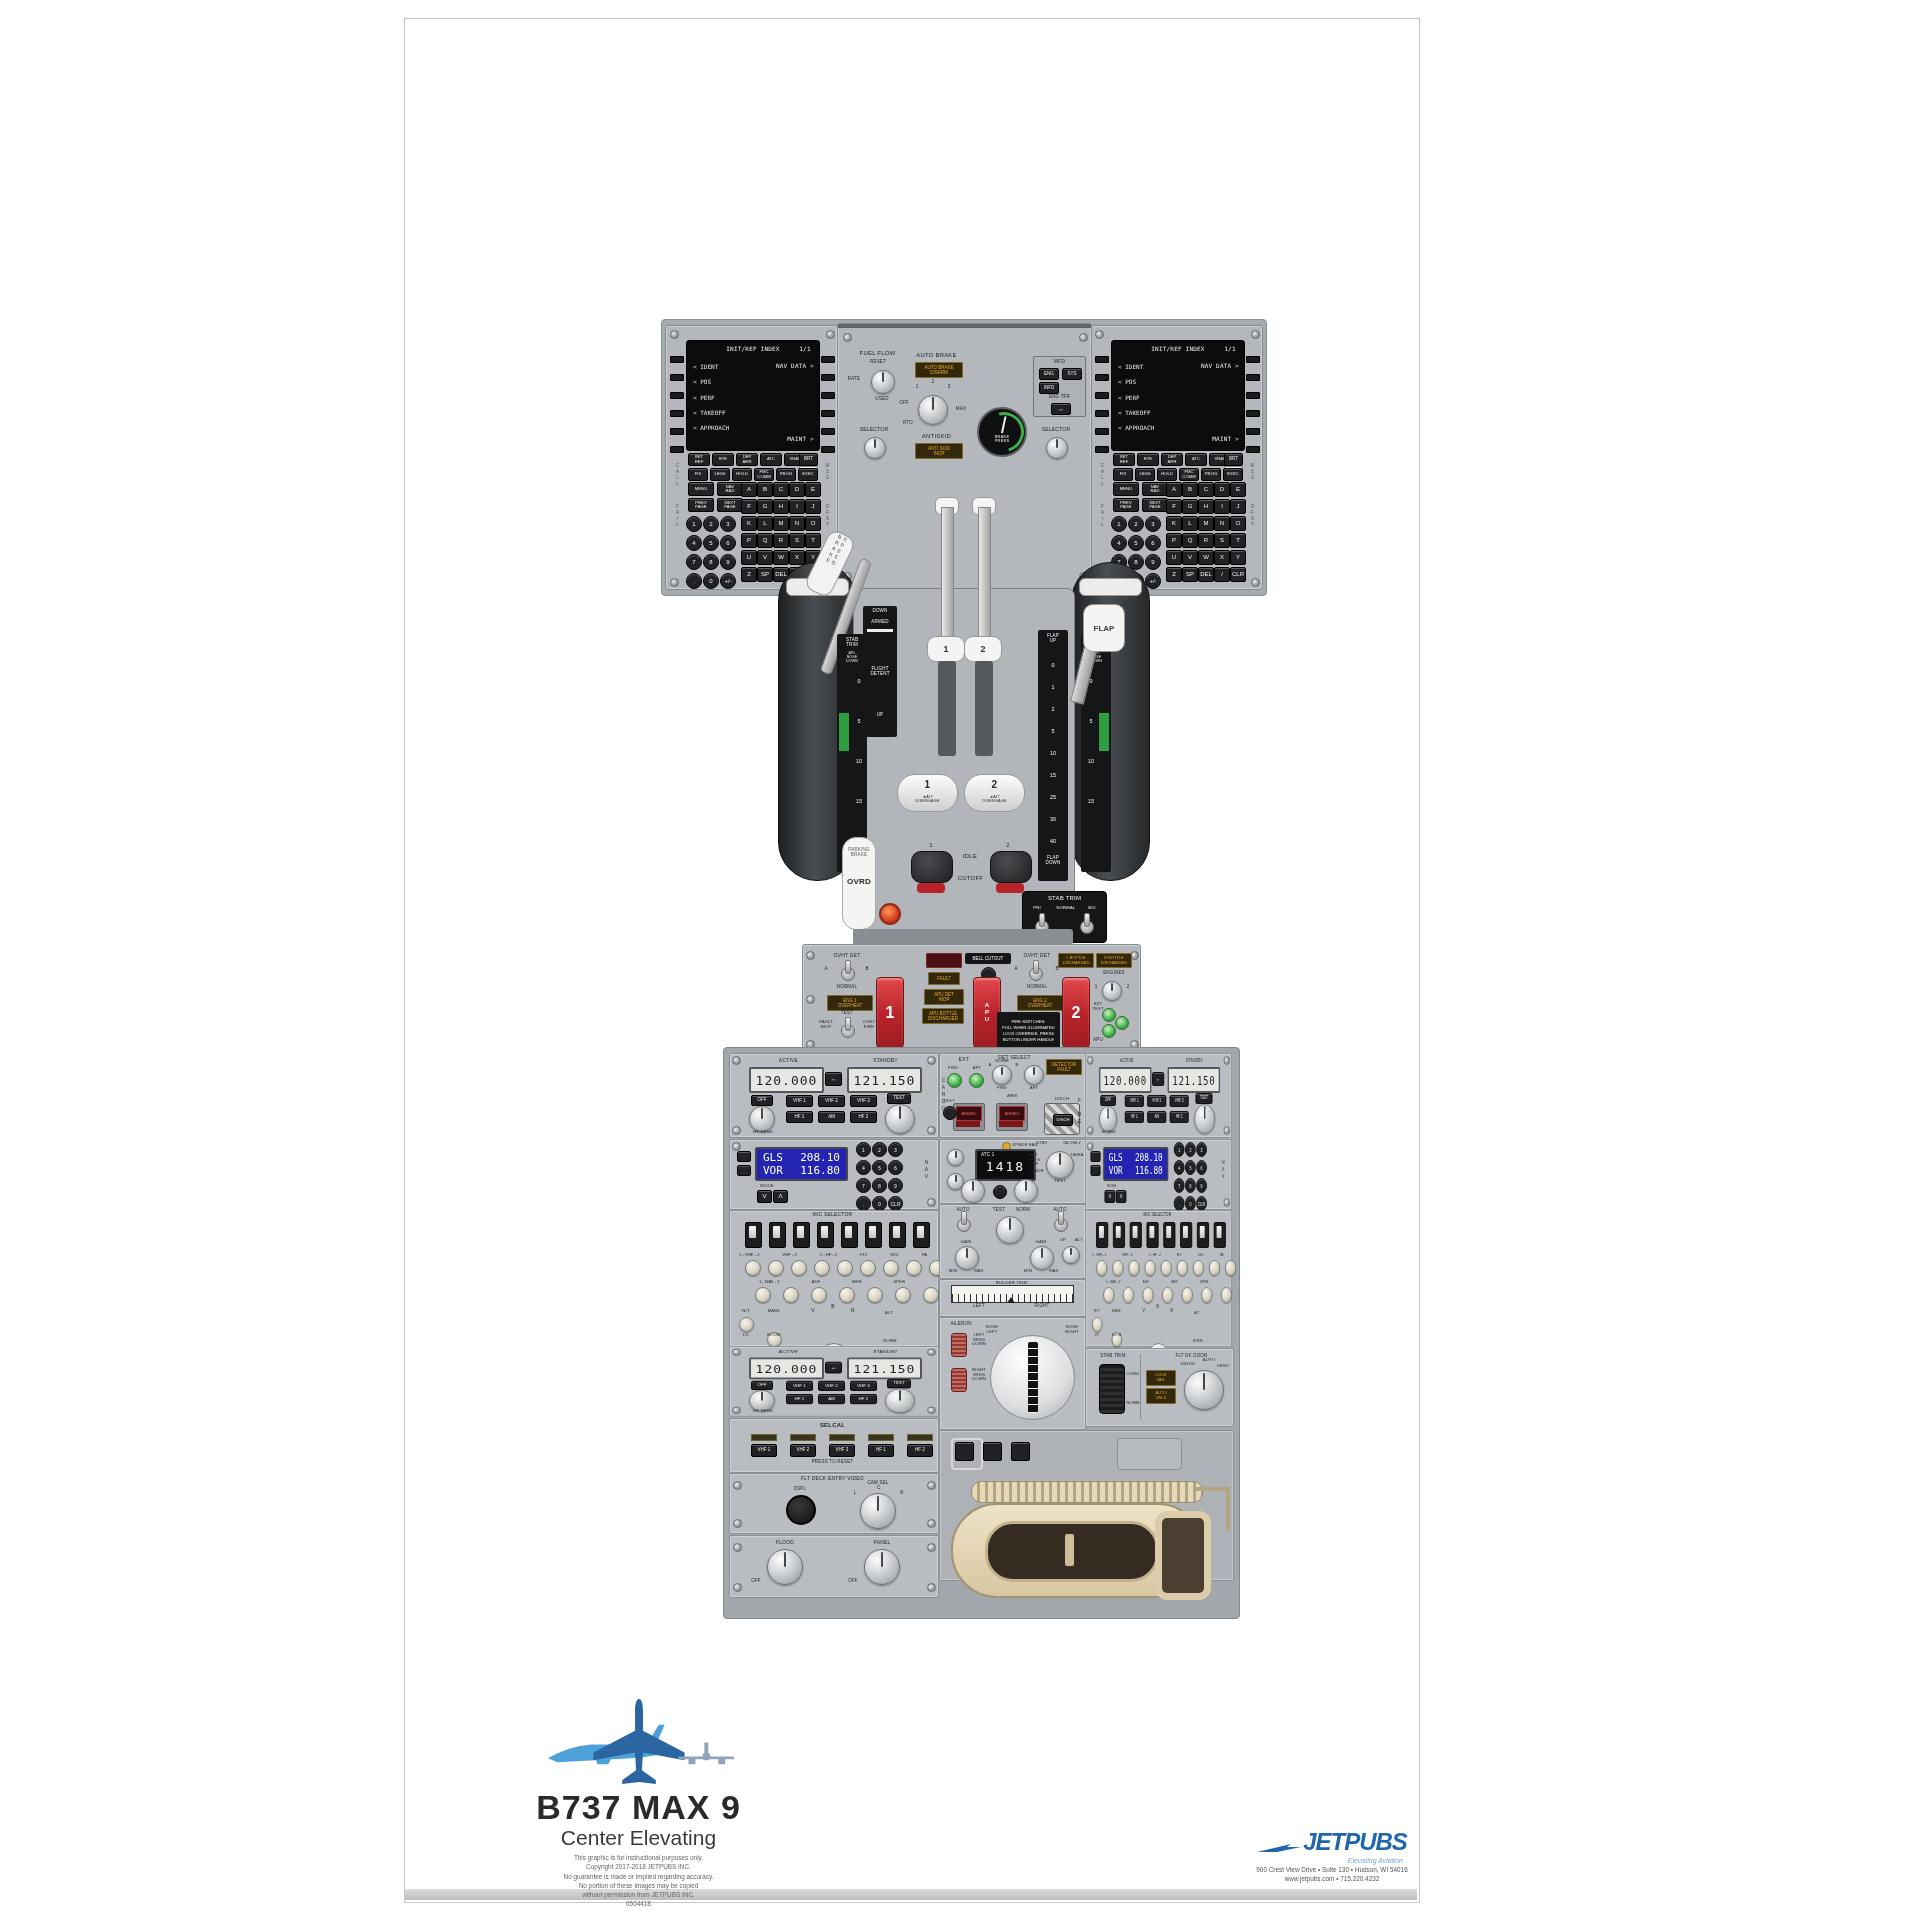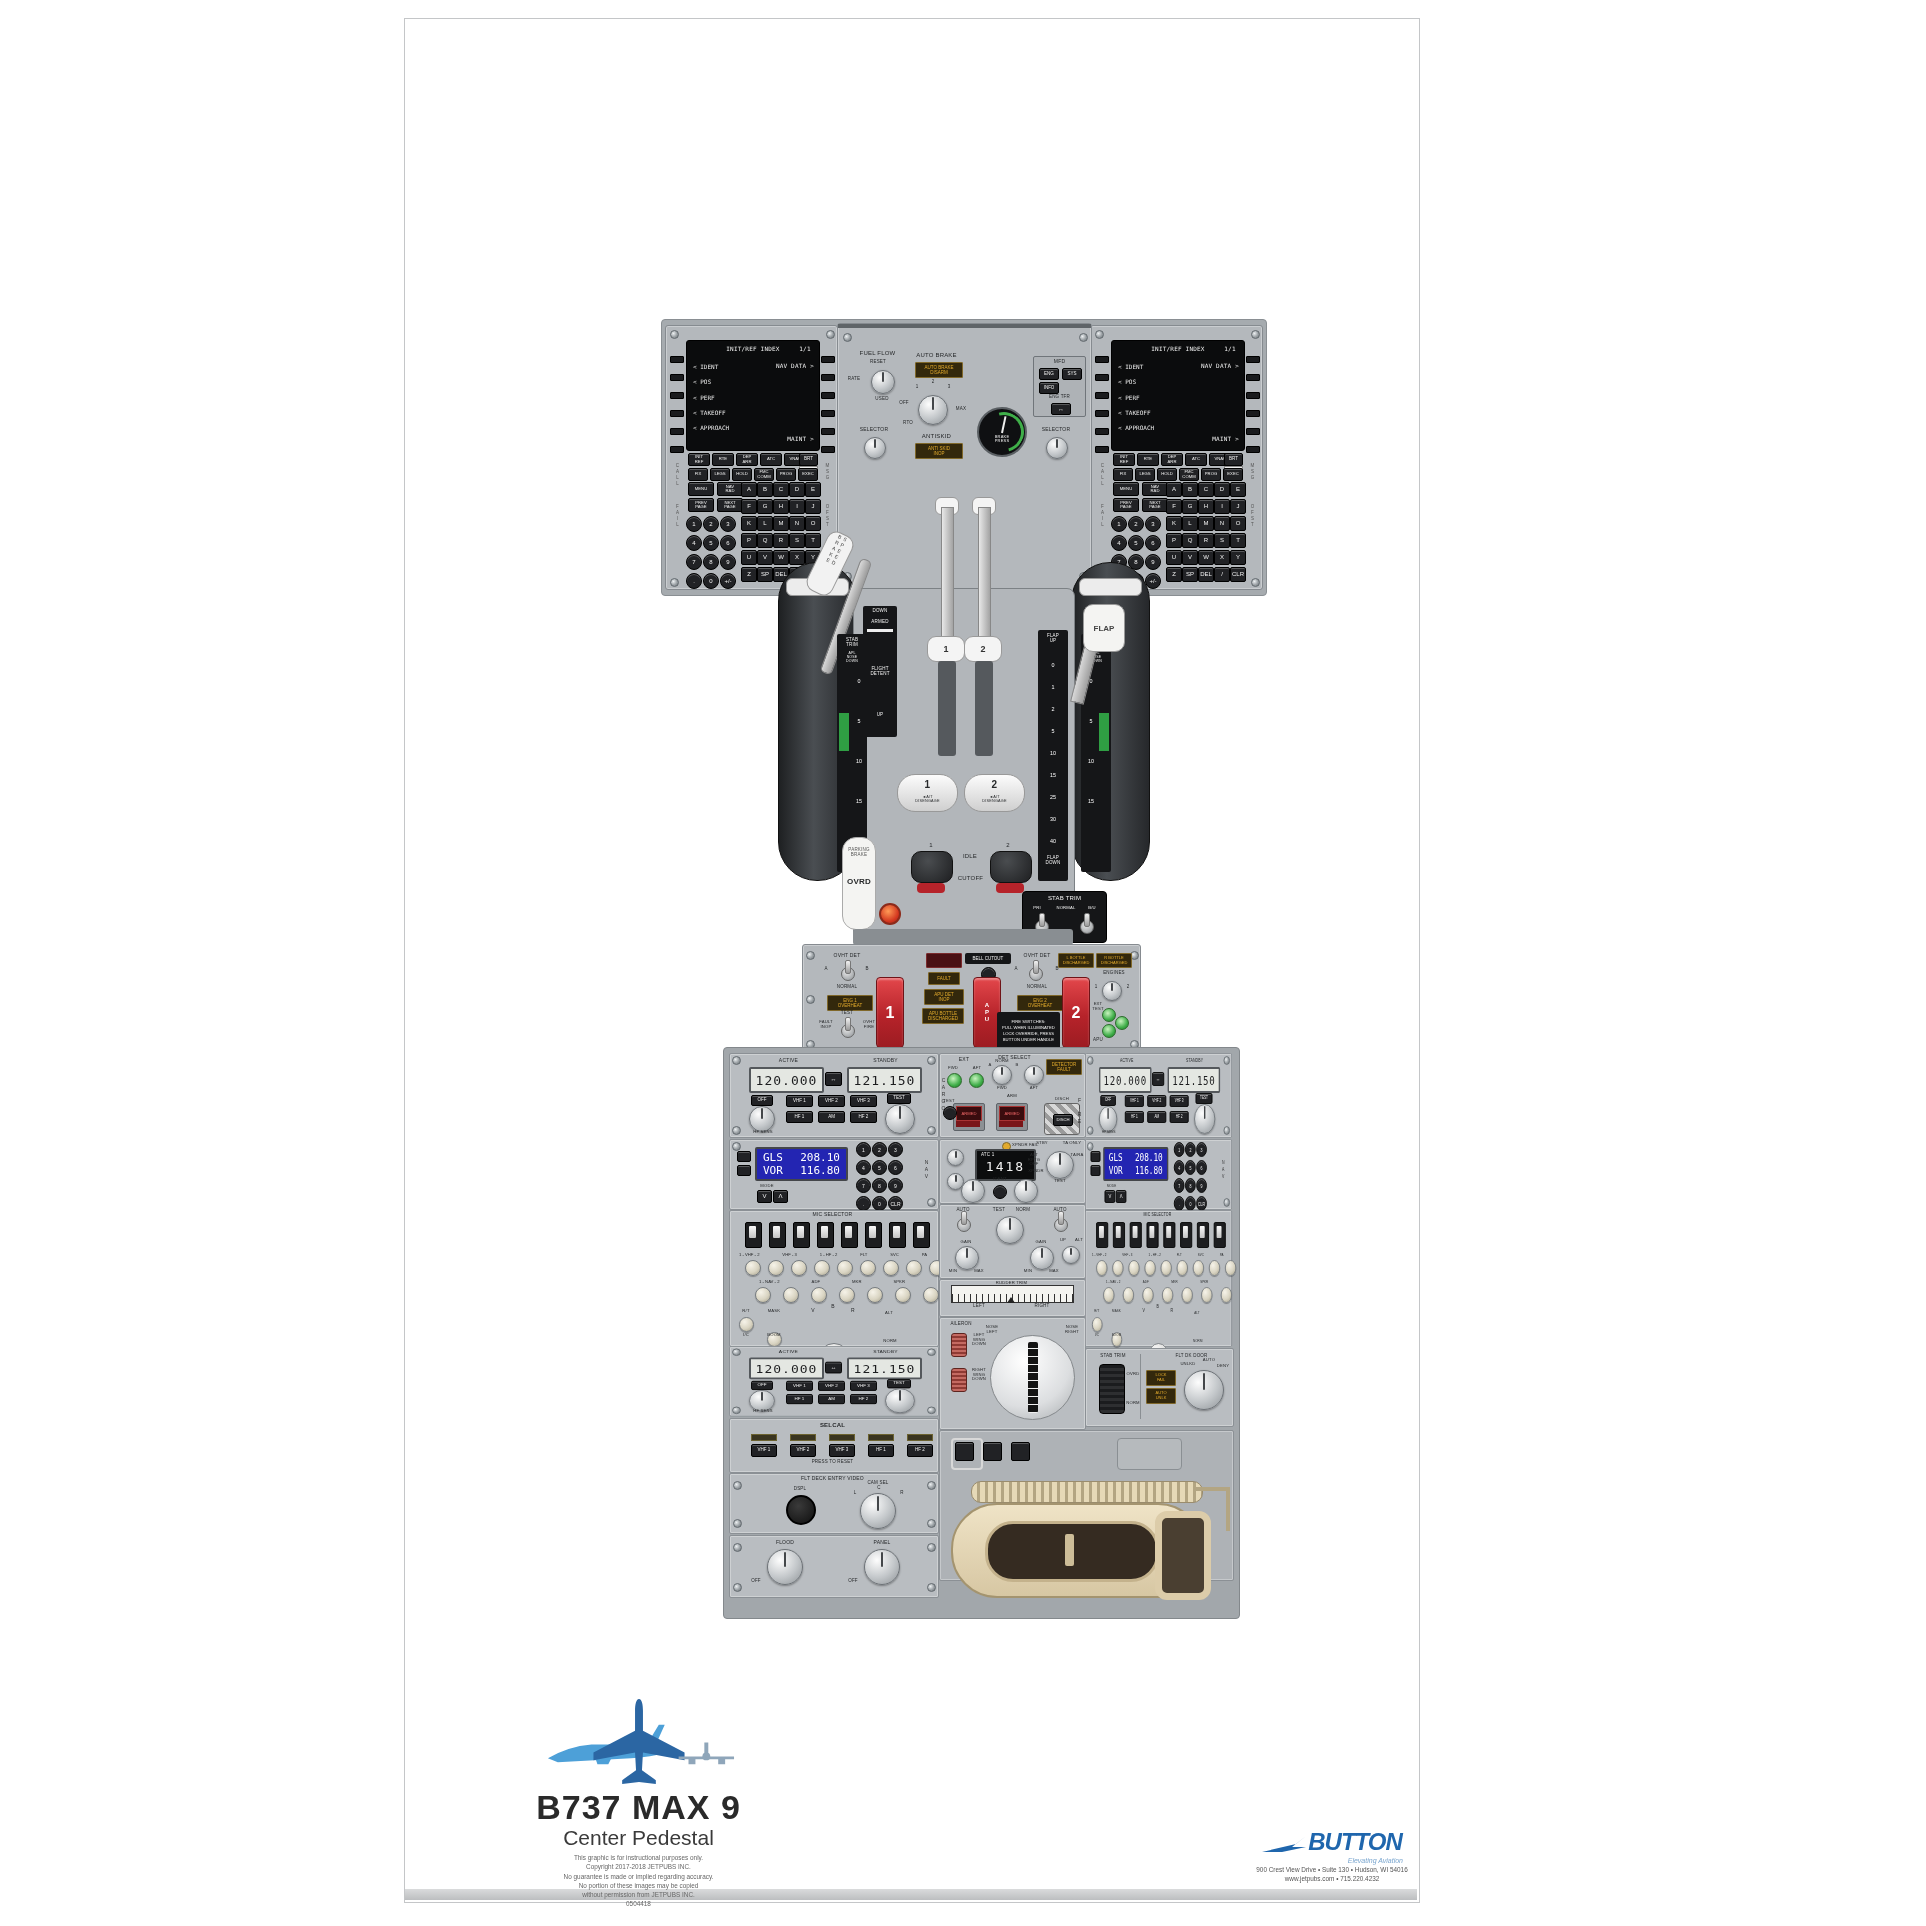--- a/index.html
+++ b/index.html
@@ -1047,37 +1047,37 @@
   </div>
 
   <svg class="p" style="left:540px;top:1695px;" width="198" height="99" viewBox="0 0 200 100">
     <path d="M8,64 Q28,52 52,50 L108,50 L120,30 L126,30 L117,50 Q130,51 134,55 Q120,62 92,64 L18,68 Z" fill="#4da0d8"></path>
     <path d="M56,64 l16,0 l-3,6 l-11,0 Z" fill="#4da0d8"></path>
     <path d="M100,4 C103,4 104,10 104,16 L104,36 L146,58 L146,66 L104,58 L103,76 L117,86 L117,90 L100,88 L83,90 L83,86 L97,76 L96,58 L54,66 L54,58 L96,36 L96,16 C96,10 97,4 100,4 Z" fill="#2b66a3"></path>
     <path d="M140,62 L196,62 L196,65 L140,65 Z M166,48 L170,48 L170,62 L166,62 Z M150,65 l7,0 l0,5 l-7,0 Z M180,65 l7,0 l0,5 l-7,0 Z" fill="#8fa6ba"></path>
     <circle cx="168" cy="62" r="4" fill="#8fa6ba"></circle>
   </svg>
   <div class="p" style="left:495px;top:1788px;width:287px;text-align:center;font-size:34px;font-weight:600;color:#2a2a2a;letter-spacing:1px;">B737 MAX 9</div>
-  <div class="p" style="left:495px;top:1826px;width:287px;text-align:center;font-size:21px;color:#3a3a3a;">Center Pedestal</div>
+  <div class="p" style="left:495px;top:1826px;width:287px;text-align:center;font-size:21px;color:#3a3a3a;">Center Elevating</div>
   <div class="p" style="left:495px;top:1853px;width:287px;text-align:center;">
 
   <div style="font-size:6.4px;color:#666;line-height:1.45;">This graphic is for instructional purposes only.</div>
       <div style="font-size:6.4px;color:#666;line-height:1.45;">Copyright 2017-2018 JETPUBS INC.</div>
       <div style="font-size:6.4px;color:#666;line-height:1.45;">No guarantee is made or implied regarding accuracy.</div>
       <div style="font-size:6.4px;color:#666;line-height:1.45;">No portion of these images may be copied</div>
       <div style="font-size:6.4px;color:#666;line-height:1.45;">without permission from JETPUBS INC.</div>
       <div style="font-size:6.4px;color:#666;line-height:1.45;">0504418</div>
     </div>
 
   <div class="p" style="left:1253px;top:1828px;width:158px;">
     <div style="display:flex;align-items:flex-end;justify-content:center;gap:2px;">
       <svg width="44" height="22" viewBox="0 0 44 22">
           <path d="M0,18 L34,10 L44,2 L30,13 L44,13 L20,18 Z" fill="#1f66ad"></path>
         </svg>
-      <span style="font-size:24px;font-weight:bold;font-style:italic;color:#1f66ad;letter-spacing:-1px;">BUTTON</span>
+      <span style="font-size:24px;font-weight:bold;font-style:italic;color:#1f66ad;letter-spacing:-1px;">JETPUBS</span>
     </div>
     <div style="text-align:right;font-size:7px;color:#7aa6cf;font-style:italic;margin:1px 8px 2px 0;">Elevating Aviation</div>
     <div style="text-align:center;font-size:6.4px;color:#555;">900 Crest View Drive • Suite 130 • Hudson, WI 54016</div>
     <div style="text-align:center;font-size:6.4px;color:#555;margin-top:2px;">www.jetpubs.com • 715.220.4232</div>
   </div>
 
 </div>
 
 
 </body></html>

